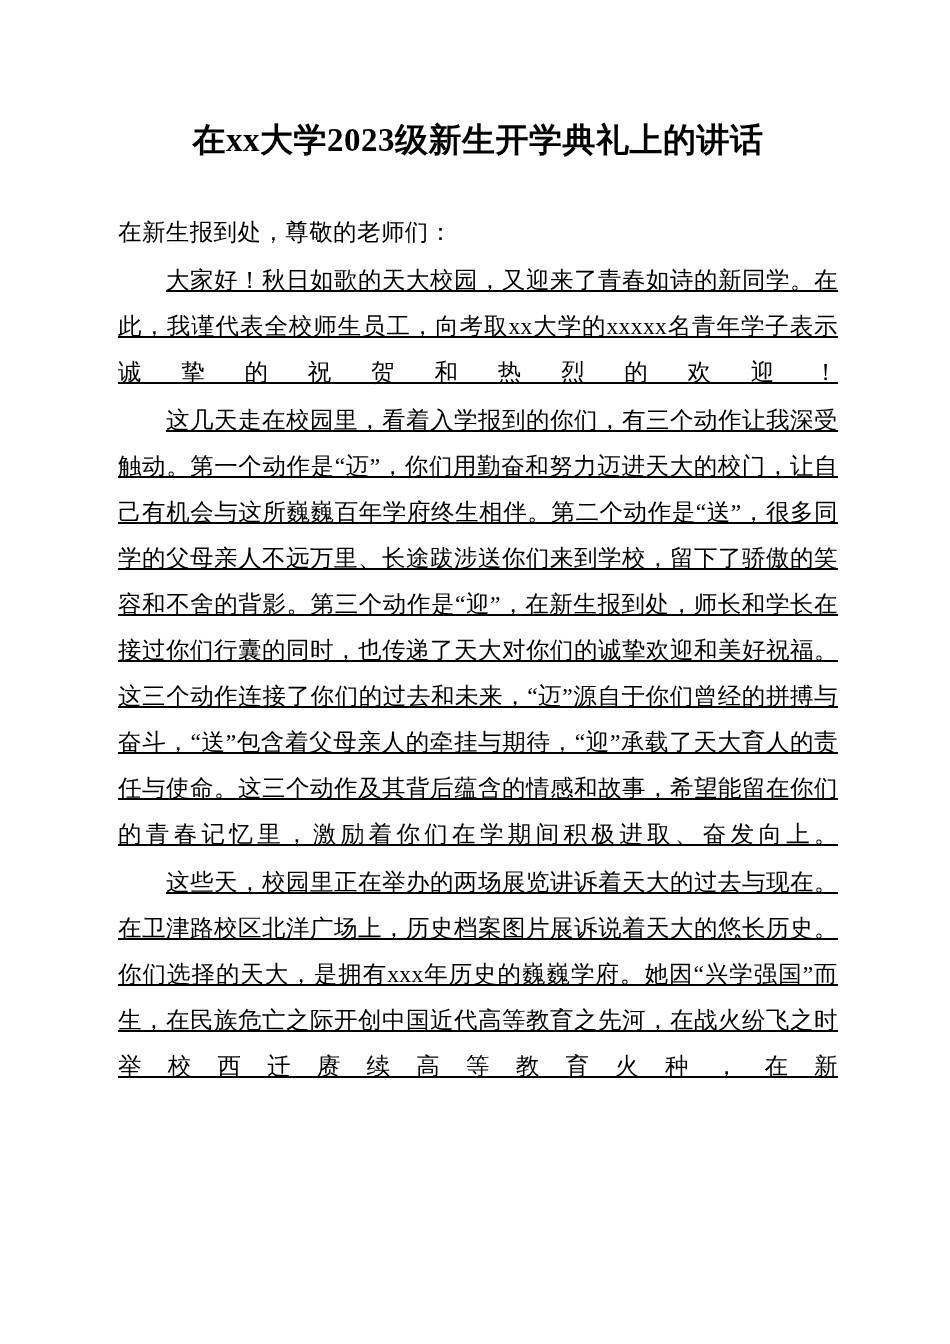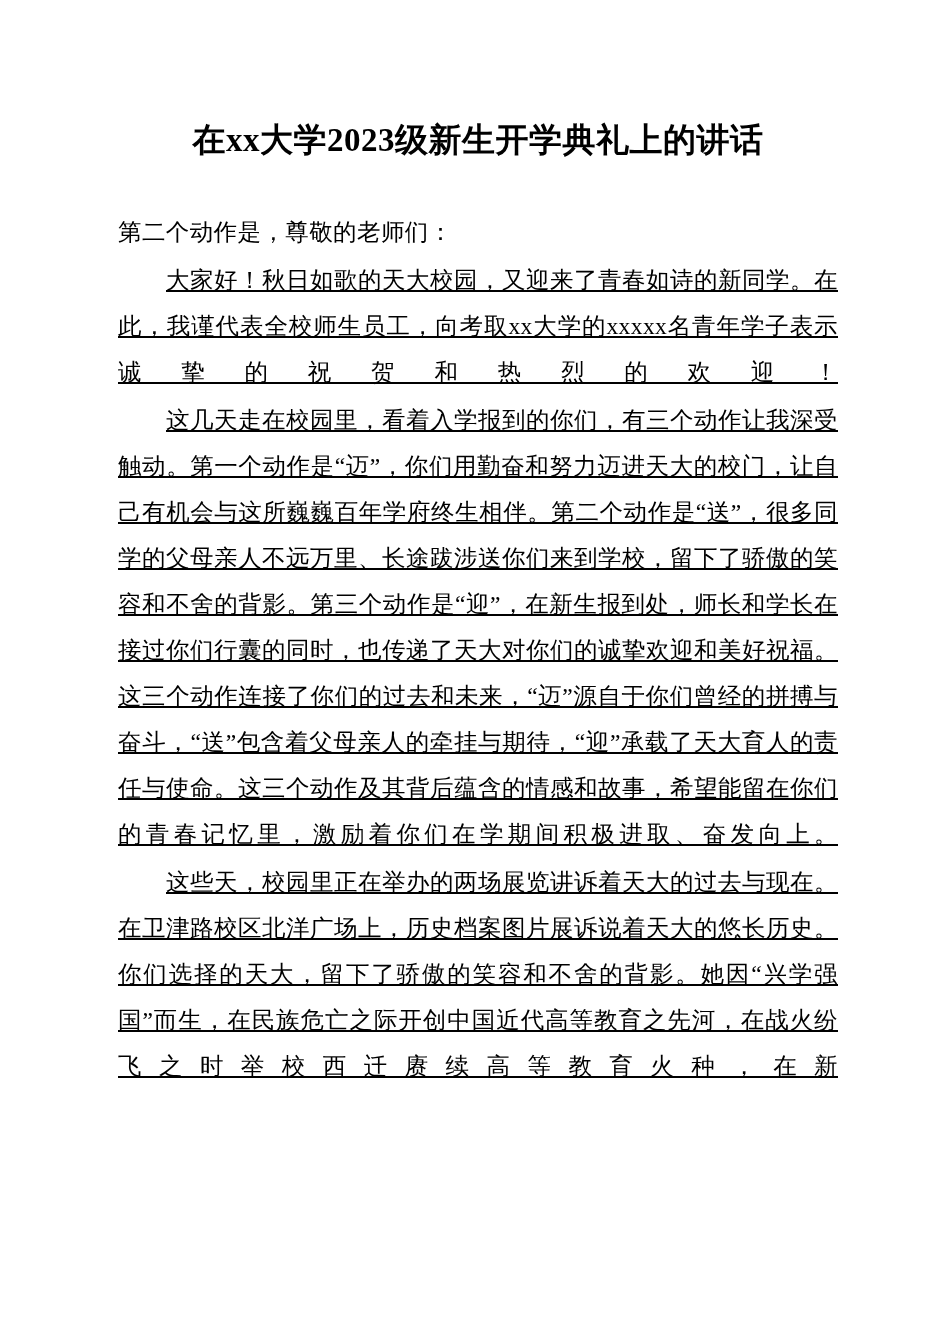--- a/index.html
+++ b/index.html
@@ -47,17 +47,17 @@
     text-align-last: justify;
     text-decoration: underline;
   }
 </style>
 </head>
 <body>
 
 <div class="page">
   <h1 class="doc-title">在xx大学2023级新生开学典礼上的讲话</h1>
 
-  <p class="para">第二个动作是，尊敬的老师们：</p>
+  <p class="para">在新生报到处，尊敬的老师们：</p>
   <p class="para indent last-justify">大家好！秋日如歌的天大校园，又迎来了青春如诗的新同学。在此，我谨代表全校师生员工，向考取xx大学的xxxxx名青年学子表示诚挚的祝贺和热烈的欢迎！</p>
   <p class="para indent last-justify">这几天走在校园里，看着入学报到的你们，有三个动作让我深受触动。第一个动作是“迈”，你们用勤奋和努力迈进天大的校门，让自己有机会与这所巍巍百年学府终生相伴。第二个动作是“送”，很多同学的父母亲人不远万里、长途跋涉送你们来到学校，留下了骄傲的笑容和不舍的背影。第三个动作是“迎”，在新生报到处，师长和学长在接过你们行囊的同时，也传递了天大对你们的诚挚欢迎和美好祝福。这三个动作连接了你们的过去和未来，“迈”源自于你们曾经的拼搏与奋斗，“送”包含着父母亲人的牵挂与期待，“迎”承载了天大育人的责任与使命。这三个动作及其背后蕴含的情感和故事，希望能留在你们的青春记忆里，激励着你们在学期间积极进取、奋发向上。</p>
-  <p class="para indent last-justify">这些天，校园里正在举办的两场展览讲诉着天大的过去与现在。在卫津路校区北洋广场上，历史档案图片展诉说着天大的悠长历史。你们选择的天大，留下了骄傲的笑容和不舍的背影。她因“兴学强国”而生，在民族危亡之际开创中国近代高等教育之先河，在战火纷飞之时举校西迁赓续高等教育火种，在新</p>
+  <p class="para indent last-justify">这些天，校园里正在举办的两场展览讲诉着天大的过去与现在。在卫津路校区北洋广场上，历史档案图片展诉说着天大的悠长历史。你们选择的天大，是拥有xxx年历史的巍巍学府。她因“兴学强国”而生，在民族危亡之际开创中国近代高等教育之先河，在战火纷飞之时举校西迁赓续高等教育火种，在新</p>
 </div>
 
 </body></html>

